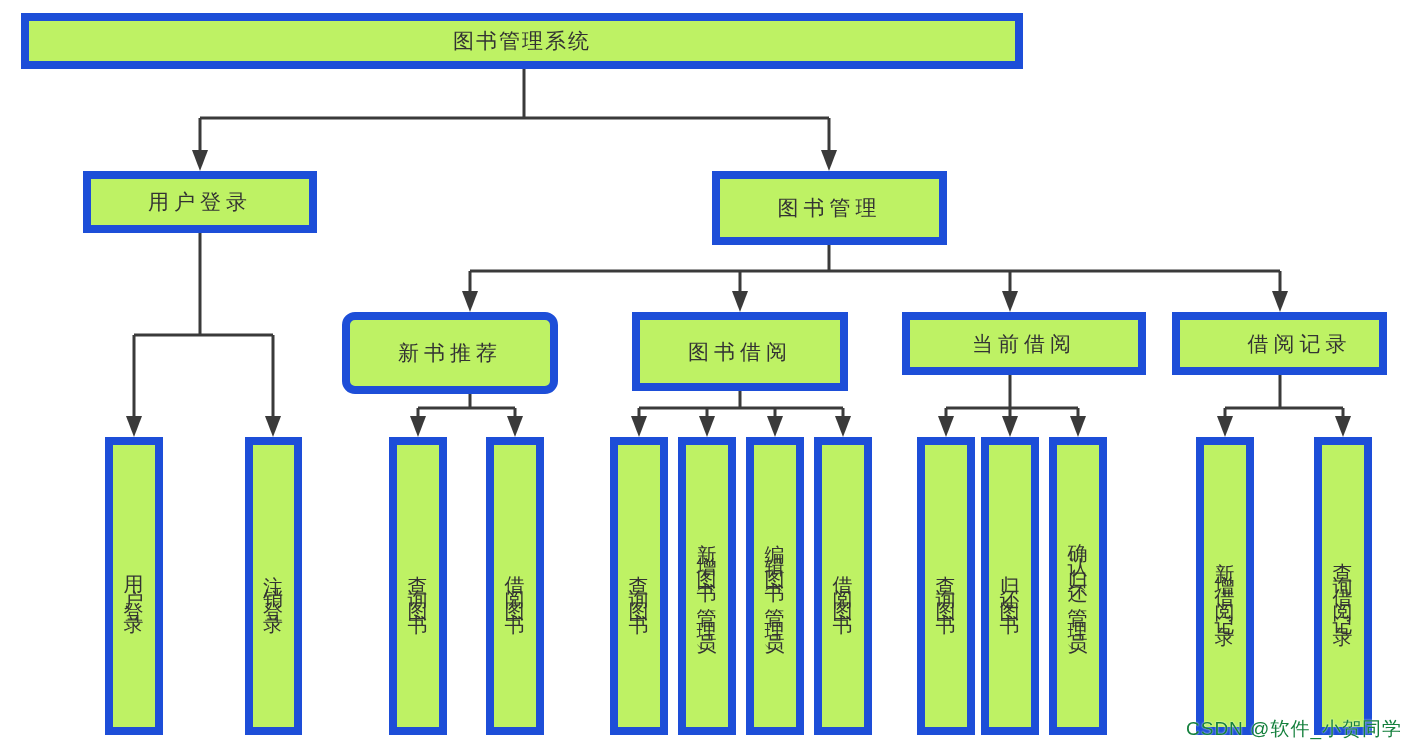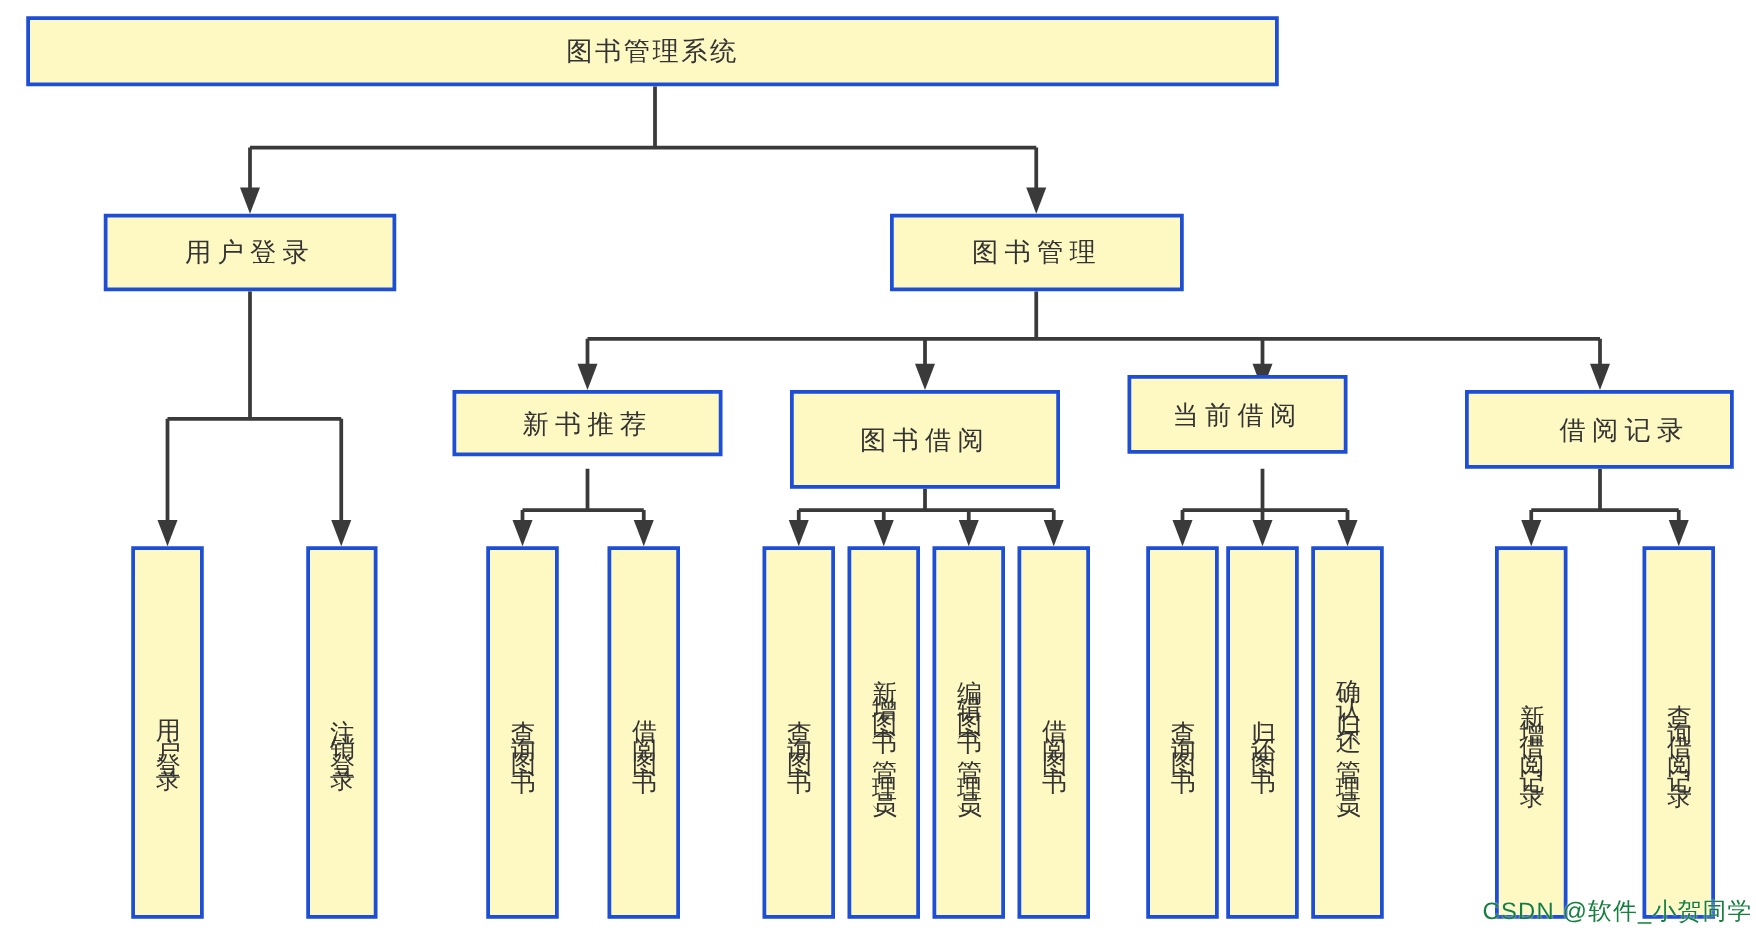--- a/index.html
+++ b/index.html
@@ -9,22 +9,22 @@
     background:#ffffff;
     font-family:"Liberation Sans", sans-serif;
     overflow:hidden;
   }
   .connector-layer {
     position:absolute; left:0; top:0; width:1405px; height:747px;
   }
   .node {
     position:absolute;
     box-sizing:border-box;
-    border:3px solid #1d4ed8;
-    background:#fef9c3;
+    border:8px solid #1d4ed8;
+    background:#bef264;
     display:flex;
     align-items:center;
     justify-content:center;
     color:#333333;
   }
   .h-node { font-size:21px; letter-spacing:5px; }
   .root-node { font-size:21px; letter-spacing:2px; }
   .v-node span {
     writing-mode:vertical-rl;
     text-orientation:mixed;
@@ -85,25 +85,25 @@
       <polygon points="1002,416 1018,416 1010,437"></polygon>
       <polygon points="1070,416 1086,416 1078,437"></polygon>
       <polygon points="1217,416 1233,416 1225,437"></polygon>
       <polygon points="1335,416 1351,416 1343,437"></polygon>
     </g>
   </svg>
 
   <div class="node h-node root-node" style="left:21px; top:13px; width:1002px; height:56px;">图书管理系统</div>
 
   <div class="node h-node" style="left:83px; top:171px; width:234px; height:62px;">用户登录</div>
-  <div class="node h-node" style="left:712px; top:171px; width:235px; height:62px;">图书管理</div>
+  <div class="node h-node" style="left:712px; top:171px; width:235px; height:74px;">图书管理</div>
 
-  <div class="node h-node" style="left:362px; top:312px; width:216px; height:53px;">新书推荐</div>
+  <div class="node h-node" style="left:342px; top:312px; width:216px; height:82px;border-radius:13px;">新书推荐</div>
   <div class="node h-node" style="left:632px; top:312px; width:216px; height:79px;">图书借阅</div>
-  <div class="node h-node" style="left:902px; top:300px; width:176px; height:63px;">当前借阅</div>
+  <div class="node h-node" style="left:902px; top:312px; width:244px; height:63px;">当前借阅</div>
   <div class="node h-node" style="left:1172px; top:312px; width:215px; height:63px;padding-left:40px;">借阅记录</div>
 
   <div class="node v-node" style="left:105px; top:437px; width:58px; height:298px;">
     <span>用户登录</span>
   </div>
   <div class="node v-node" style="left:245px; top:437px; width:57px; height:298px;">
     <span>注销登录</span>
   </div>
 
   <div class="node v-node" style="left:389px; top:437px; width:58px; height:298px;">

